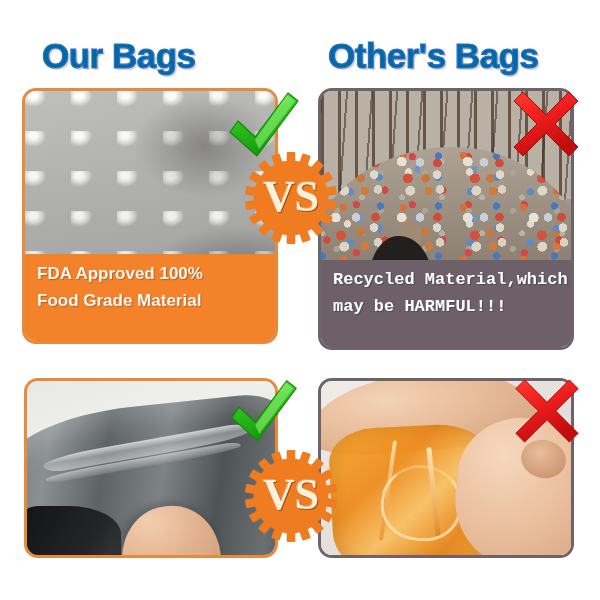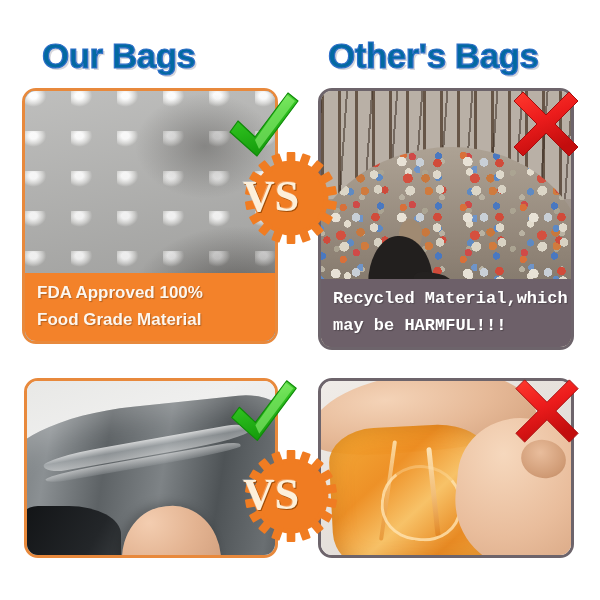--- a/index.html
+++ b/index.html
@@ -50,21 +50,21 @@
   .photo {
     position: absolute;
     left: 0; right: 0; top: 0; bottom: 0;
     overflow: hidden;
   }
 
   
   .caption {
     position: absolute;
     left: 0; right: 0; bottom: 0;
-    padding: 7px 12px 8px 12px;
+    padding: 7px 12px 27px 12px;
     box-sizing: border-box;
     font-size: 17px;
     font-weight: bold;
     line-height: 1.55;
     color: #fdf6ee;
     text-shadow: 1px 1px 1px rgba(0,0,0,0.25);
     margin-top: 16px;
   }
   .caption-good { background: #f3822a; }
   .caption-bad  { background: #6d6069; color: #ffffff; }
@@ -268,21 +268,21 @@
   
   .mark { position: absolute; }
   .mark svg { display:block; }
 
   
   .vs-badge { position: absolute; }
   .vs-badge .vs-text {
     position: absolute;
     left: 0; right: 0; top: 50%;
     transform: translateY(-52%);
-    text-align: left;
+    text-align: center;
     font-family: "Liberation Serif", serif;
     font-weight: bold;
     font-size: 44px;
     color: #fdf0da;
     letter-spacing: 0px;
     text-shadow: 1px 1px 0 #a04d08, -1px -1px 0 rgba(255,255,255,0.25);
     line-height: 1;
   }
 </style>
 </head>

